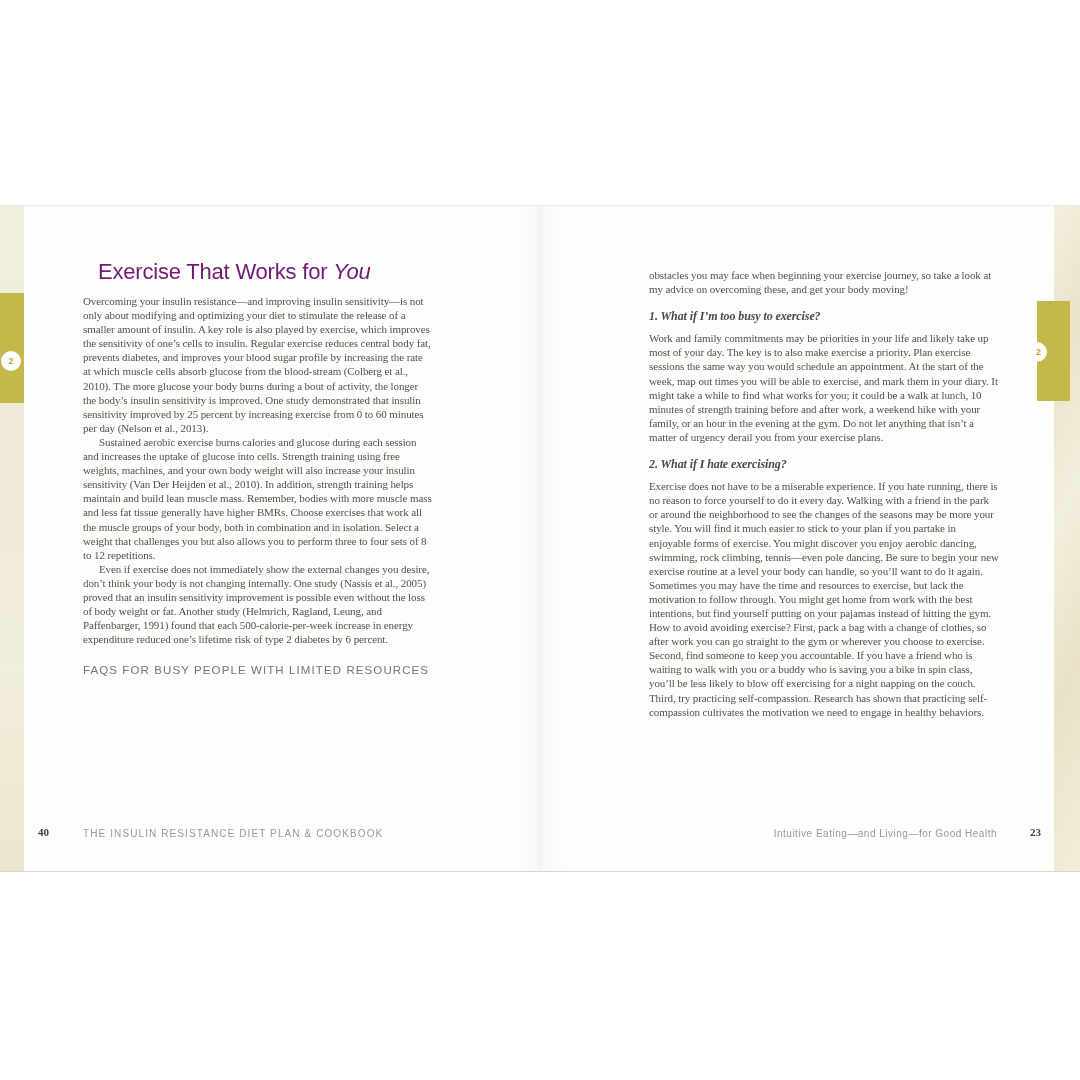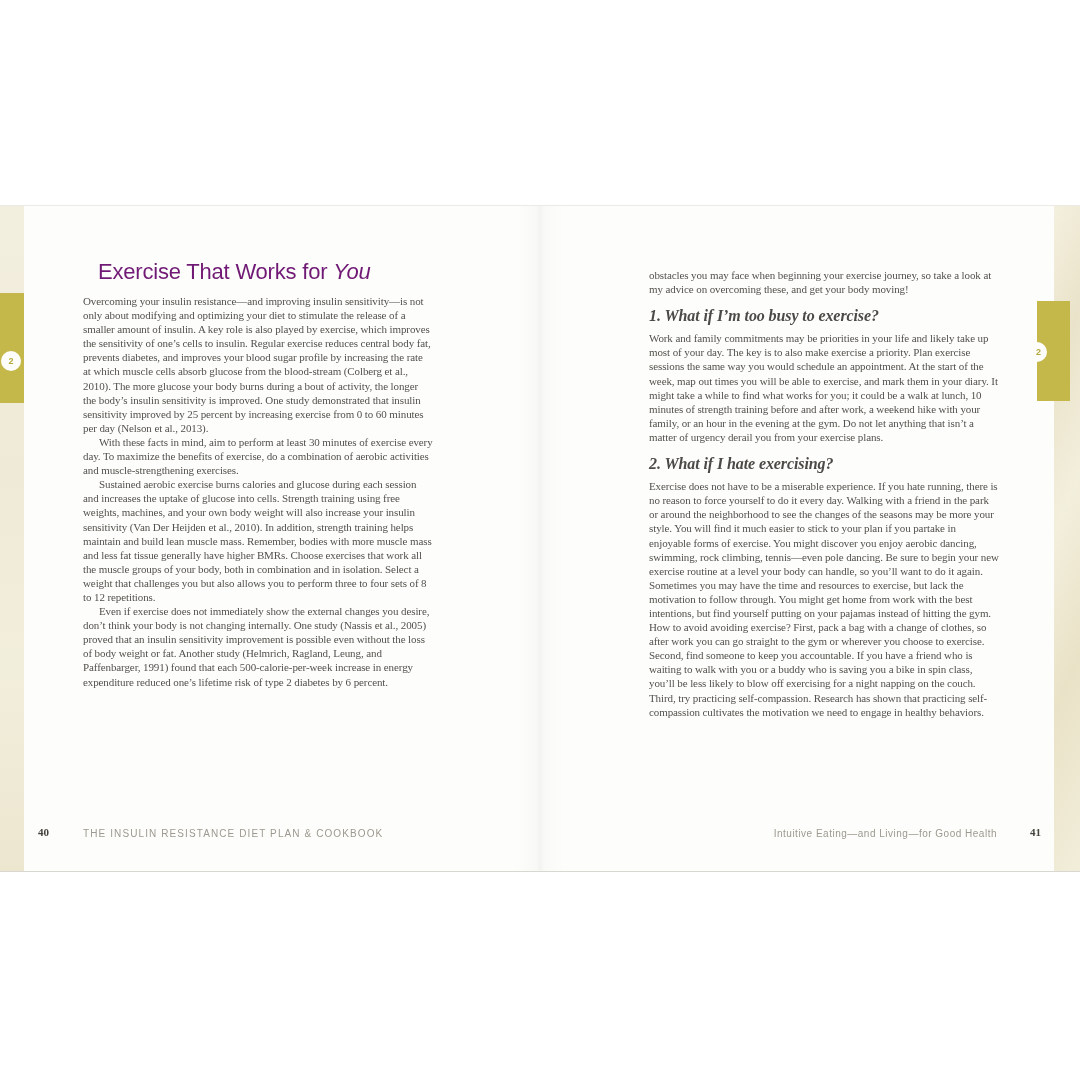--- a/index.html
+++ b/index.html
@@ -32,21 +32,21 @@
       font-weight:500;font-size:22px;letter-spacing:-0.2px;color:#701a75;white-space:nowrap;}
   h1.chapter-title .em{font-style:italic;}
   .bodytext{position:absolute;left:0;right:0;font-size:11px;line-height:14.1px;color:#53514d;
       letter-spacing:-0.1px;}
   .body-left{top:88px;}
   .body-right{top:62px;}
   .bodytext p{margin:0;text-indent:16px;}
   .bodytext p.noindent{text-indent:0;}
   h2.faq-head{margin:17px 0 9px 0;font-family:"Liberation Sans",sans-serif;font-weight:400;
       font-size:11.5px;letter-spacing:1.1px;color:#75746e;white-space:nowrap;}
-  h3.faq-q{margin:13px 0 8px 0;font-size:16px;font-style:italic;font-weight:bold;color:#4c4a46;}
+  h3.faq-q{margin:13px 0 8px 0;font-size:12px;font-style:italic;font-weight:bold;color:#4c4a46;}
   
   .pgnum{position:absolute;top:620px;font-size:11px;font-weight:bold;color:#45433e;}
   .pgnum-left{left:38px;}
   .pgnum-right{left:1030px;}
   .runhead{position:absolute;top:622px;font-family:"Liberation Sans",sans-serif;font-size:10px;
       letter-spacing:1.1px;color:#9d9990;}
   .runhead-left{left:83px;}
   .runhead-right{right:83px;letter-spacing:0.5px;font-size:10px;}
 </style>
 </head>
@@ -65,34 +65,34 @@
   <div class="tab tab-right">
     <div class="tab-circle">
       <span>2</span>
     </div>
   </div>
 
   <div class="col col-left">
     <h1 class="chapter-title"><span>Exercise That Works for </span><span class="em">You</span></h1>
     <div class="bodytext body-left">
       <p class="noindent">Overcoming your insulin resistance—and improving insulin sensitivity—is not only about modifying and optimizing your diet to stimulate the release of a smaller amount of insulin. A key role is also played by exercise, which improves the sensitivity of one’s cells to insulin. Regular exercise reduces central body fat, prevents diabetes, and improves your blood sugar profile by increasing the rate at which muscle cells absorb glucose from the blood-stream (Colberg et al., 2010). The more glucose your body burns during a bout of activity, the longer the body’s insulin sensitivity is improved. One study demonstrated that insulin sensitivity improved by 25 percent by increasing exercise from 0 to 60 minutes per day (Nelson et al., 2013).</p>
-      <p>With these facts in mind, aim to perform at least 30 minutes of exercise every day. To maximize the benefits of exercise, do a combination of aerobic activities and muscle-strengthening exercises.</p>
       <p>Sustained aerobic exercise burns calories and glucose during each session and increases the uptake of glucose into cells. Strength training using free weights, machines, and your own body weight will also increase your insulin sensitivity (Van Der Heijden et al., 2010). In addition, strength training helps maintain and build lean muscle mass. Remember, bodies with more muscle mass and less fat tissue generally have higher BMRs. Choose exercises that work all the muscle groups of your body, both in combination and in isolation. Select a weight that challenges you but also allows you to perform three to four sets of 8 to 12 repetitions.</p>
       <p>Even if exercise does not immediately show the external changes you desire, don’t think your body is not changing internally. One study (Nassis et al., 2005) proved that an insulin sensitivity improvement is possible even without the loss of body weight or fat. Another study (Helmrich, Ragland, Leung, and Paffenbarger, 1991) found that each 500-calorie-per-week increase in energy expenditure reduced one’s lifetime risk of type 2 diabetes by 6 percent.</p>
+      <h2 class="faq-head">FAQS FOR BUSY PEOPLE WITH LIMITED RESOURCES</h2>
     </div>
   </div>
 
   <div class="col col-right">
     <div class="bodytext body-right">
       <p class="noindent">obstacles you may face when beginning your exercise journey, so take a look at my advice on overcoming these, and get your body moving!</p>
       <h3 class="faq-q">1. What if I’m too busy to exercise?</h3>
       <p class="noindent">Work and family commitments may be priorities in your life and likely take up most of your day. The key is to also make exercise a priority. Plan exercise sessions the same way you would schedule an appointment. At the start of the week, map out times you will be able to exercise, and mark them in your diary. It might take a while to find what works for you; it could be a walk at lunch, 10 minutes of strength training before and after work, a weekend hike with your family, or an hour in the evening at the gym. Do not let anything that isn’t a matter of urgency derail you from your exercise plans.</p>
       <h3 class="faq-q">2. What if I hate exercising?</h3>
       <p class="noindent">Exercise does not have to be a miserable experience. If you hate running, there is no reason to force yourself to do it every day. Walking with a friend in the park or around the neighborhood to see the changes of the seasons may be more your style. You will find it much easier to stick to your plan if you partake in enjoyable forms of exercise. You might discover you enjoy aerobic dancing, swimming, rock climbing, tennis—even pole dancing. Be sure to begin your new exercise routine at a level your body can handle, so you’ll want to do it again.</p>
       <p class="noindent">Sometimes you may have the time and resources to exercise, but lack the motivation to follow through. You might get home from work with the best intentions, but find yourself putting on your pajamas instead of hitting the gym. How to avoid avoiding exercise? First, pack a bag with a change of clothes, so after work you can go straight to the gym or wherever you choose to exercise. Second, find someone to keep you accountable. If you have a friend who is waiting to walk with you or a buddy who is saving you a bike in spin class, you’ll be less likely to blow off exercising for a night napping on the couch. Third, try practicing self-compassion. Research has shown that practicing self-compassion cultivates the motivation we need to engage in healthy behaviors.</p>
     </div>
   </div>
 
   <div class="pgnum pgnum-left">40</div>
   <div class="runhead runhead-left">THE INSULIN RESISTANCE DIET PLAN &amp; COOKBOOK</div>
   <div class="runhead runhead-right">Intuitive Eating—and Living—for Good Health</div>
-  <div class="pgnum pgnum-right">41</div>
+  <div class="pgnum pgnum-right">23</div>
 </div>
 
 </body></html>

